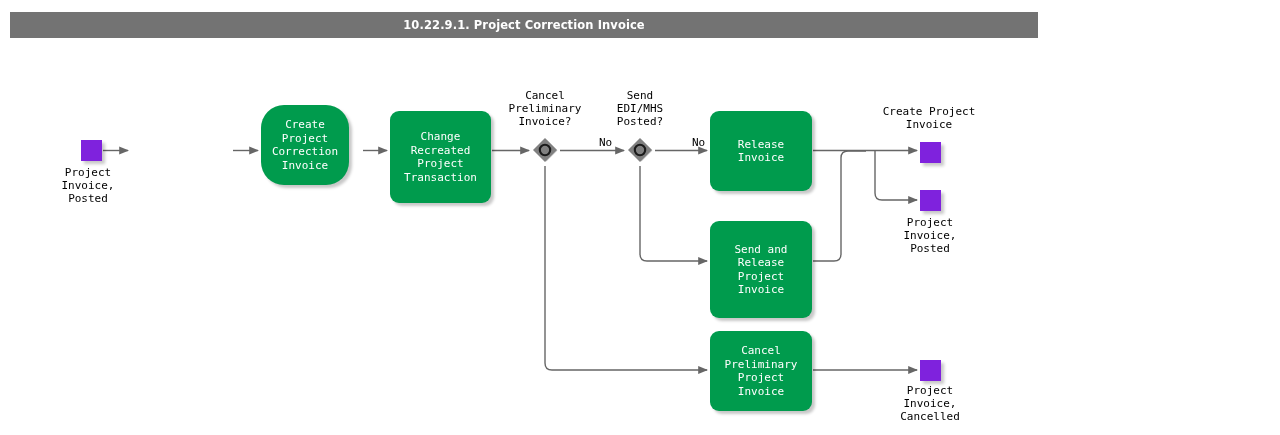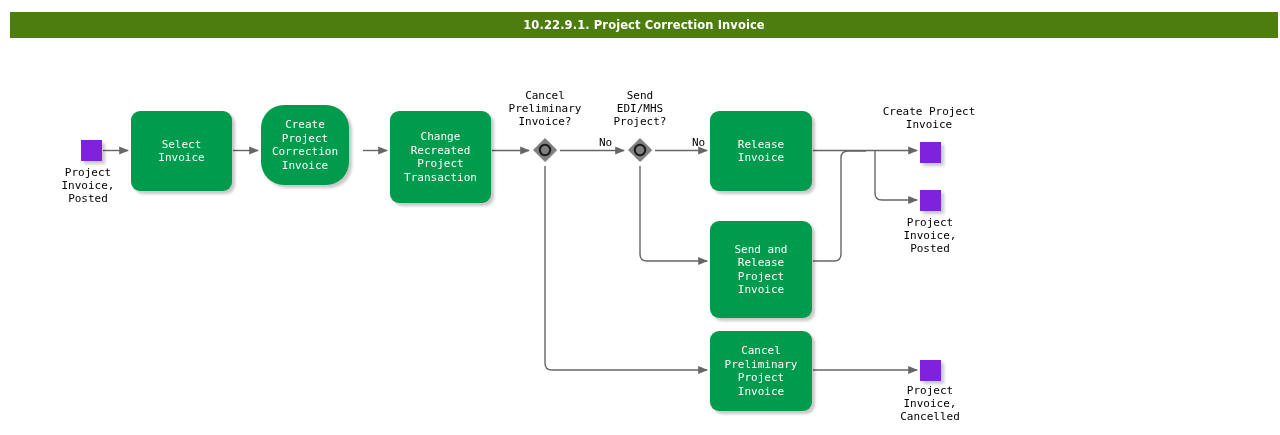--- a/index.html
+++ b/index.html
@@ -20,23 +20,23 @@
     left: 0; top: 0;
     width: 1280px;
     height: 435px;
   }
 
   
   .titlebar {
     position: absolute;
     left: 10px;
     top: 12px;
-    width: 1268px;
+    width: 1028px;
     height: 26px;
-    background: #4d7c0f;
+    background: #737373;
     display: flex;
     align-items: center;
     justify-content: center;
     box-sizing: border-box;
   }
   .titlebar .title-text {
     color: #ffffff;
     font-family: "DejaVu Sans", sans-serif;
     font-size: 11.5px;
     font-weight: bold;
@@ -160,23 +160,20 @@
 
       <path d="M 813 370 L 917 370"></path>
     </g>
   </svg>
 
   <div class="event-node" style="left:81px; top:140px;"></div>
   <div class="node-label" style="left:38px; top:166px; width:100px;">Project
 Invoice,
 Posted</div>
 
-  <div class="task" style="left:131px; top:111px; width:101px; height:80px;">
-    <span class="task-label">Select Invoice</span>
-  </div>
 
   <div class="task" style="left:261px; top:105px; width:88px; height:80px;border-radius:23px;">
     <span class="task-label">Create Project
 Correction
 Invoice</span>
   </div>
 
   <div class="task" style="left:390px; top:111px; width:101px; height:92px;">
     <span class="task-label">Change
 Recreated
@@ -206,21 +203,21 @@
   <div class="gateway" style="left:532px; top:137px;">
     <svg width="26" height="26" viewBox="0 0 26 26" xmlns="http://www.w3.org/2000/svg">
       <polygon points="14.5,2.5 25.5,13.5 14.5,24.5 3.5,13.5" fill="rgba(0,0,0,0.18)"></polygon>
       <polygon points="13,1 25,13 13,25 1,13" fill="#808080"></polygon>
       <circle cx="13" cy="13" r="5.2" fill="#808080" stroke="#1a1a1a" stroke-width="2.1"></circle>
     </svg>
   </div>
 
   <div class="gateway-label" style="left:590px; top:89px; width:100px;">Send
 EDI/MHS
-Project?</div>
+Posted?</div>
   <div class="gateway" style="left:627px; top:137px;">
     <svg width="26" height="26" viewBox="0 0 26 26" xmlns="http://www.w3.org/2000/svg">
       <polygon points="14.5,2.5 25.5,13.5 14.5,24.5 3.5,13.5" fill="rgba(0,0,0,0.18)"></polygon>
       <polygon points="13,1 25,13 13,25 1,13" fill="#808080"></polygon>
       <circle cx="13" cy="13" r="5.2" fill="#808080" stroke="#1a1a1a" stroke-width="2.1"></circle>
     </svg>
   </div>
 
   <div class="edge-label" style="left:571px; top:136px;">No</div>
   <div class="edge-label" style="left:664px; top:136px;">No</div>

